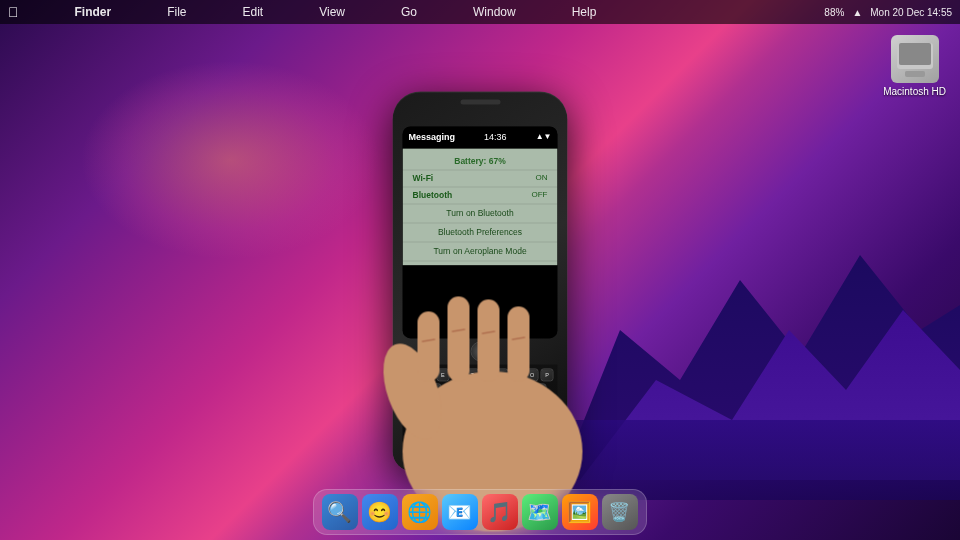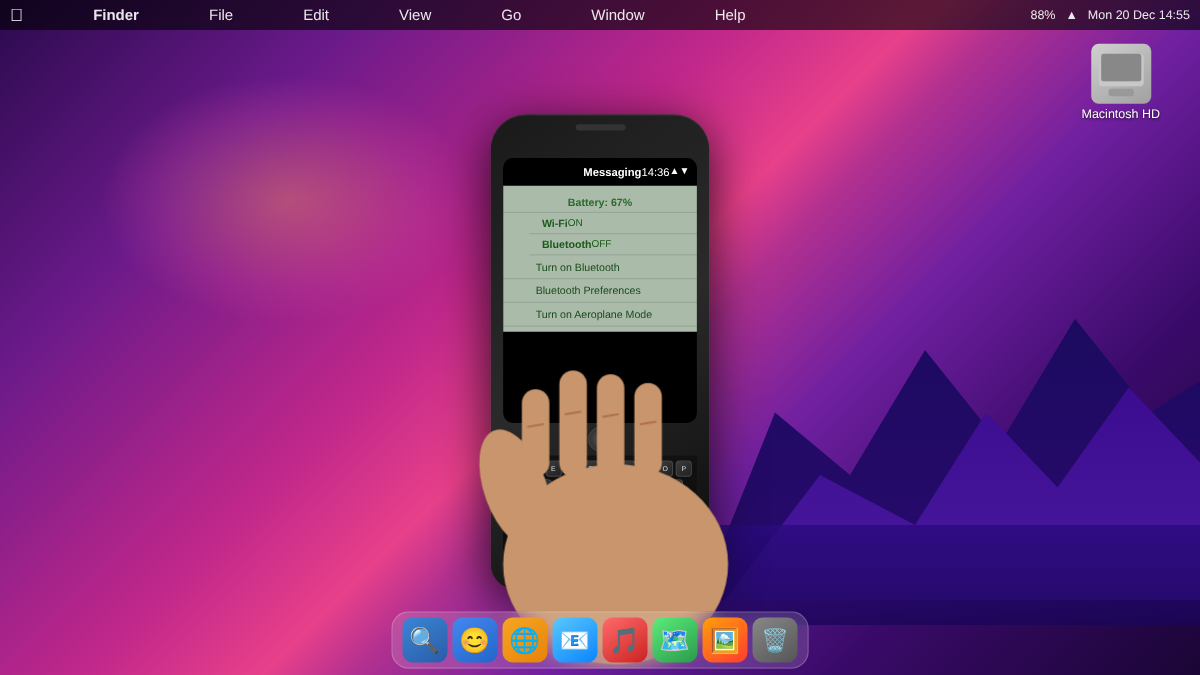--- a/index.html
+++ b/index.html
@@ -96,21 +96,21 @@
     .system-status {
       color: white;
       font-size: 10px;
       opacity: 0.9;
     }
 
     
     .hd-icon {
       position: absolute;
       top: 35px;
-      right: 32px;
+      right: 14px;
       display: flex;
       flex-direction: column;
       align-items: center;
       gap: 3px;
       z-index: 100;
     }
 
     .hd-icon-img {
       width: 48px;
       height: 48px;
@@ -214,21 +214,21 @@
       overflow: hidden;
       position: relative;
     }
 
     
     .phone-statusbar {
       background: rgba(0,0,0,0.7);
       height: 22px;
       display: flex;
       align-items: center;
-      justify-content: flex-end;
+      justify-content: space-between;
       padding: 0 6px;
       width: 100%;
     }
 
     .phone-app-name {
       color: white;
       font-size: 9px;
       font-weight: 600;
     }
 
@@ -267,41 +267,41 @@
       font-size: 8.5px;
       font-weight: 600;
       padding: 2px 10px 3px 10px;
       border-bottom: 1px solid rgba(0,0,0,0.1);
       text-align: center;
     }
 
     .panel-row {
       display: flex;
       align-items: center;
-      justify-content: flex-start;
+      justify-content: space-between;
       padding: 3px 10px;
       border-bottom: 1px solid rgba(0,0,0,0.1);
-      margin-left: 21px;
     }
 
     .panel-row-label {
       color: #1a5a1a;
       font-size: 8.5px;
       font-weight: 600;
     }
 
     .panel-row-value {
       color: #1a5a1a;
       font-size: 8px;
     }
 
     .panel-menu-item {
       color: #1a4a1a;
       font-size: 8.5px;
       padding: 4px 26px;
+      text-align: center;
       border-bottom: 1px solid rgba(0,0,0,0.1);
     }
 
     .panel-done-btn {
       background: linear-gradient(to bottom, #6ac86a, #3a9a3a);
       color: white;
       font-size: 9px;
       font-weight: 700;
       text-align: center;
       padding: 5px;

